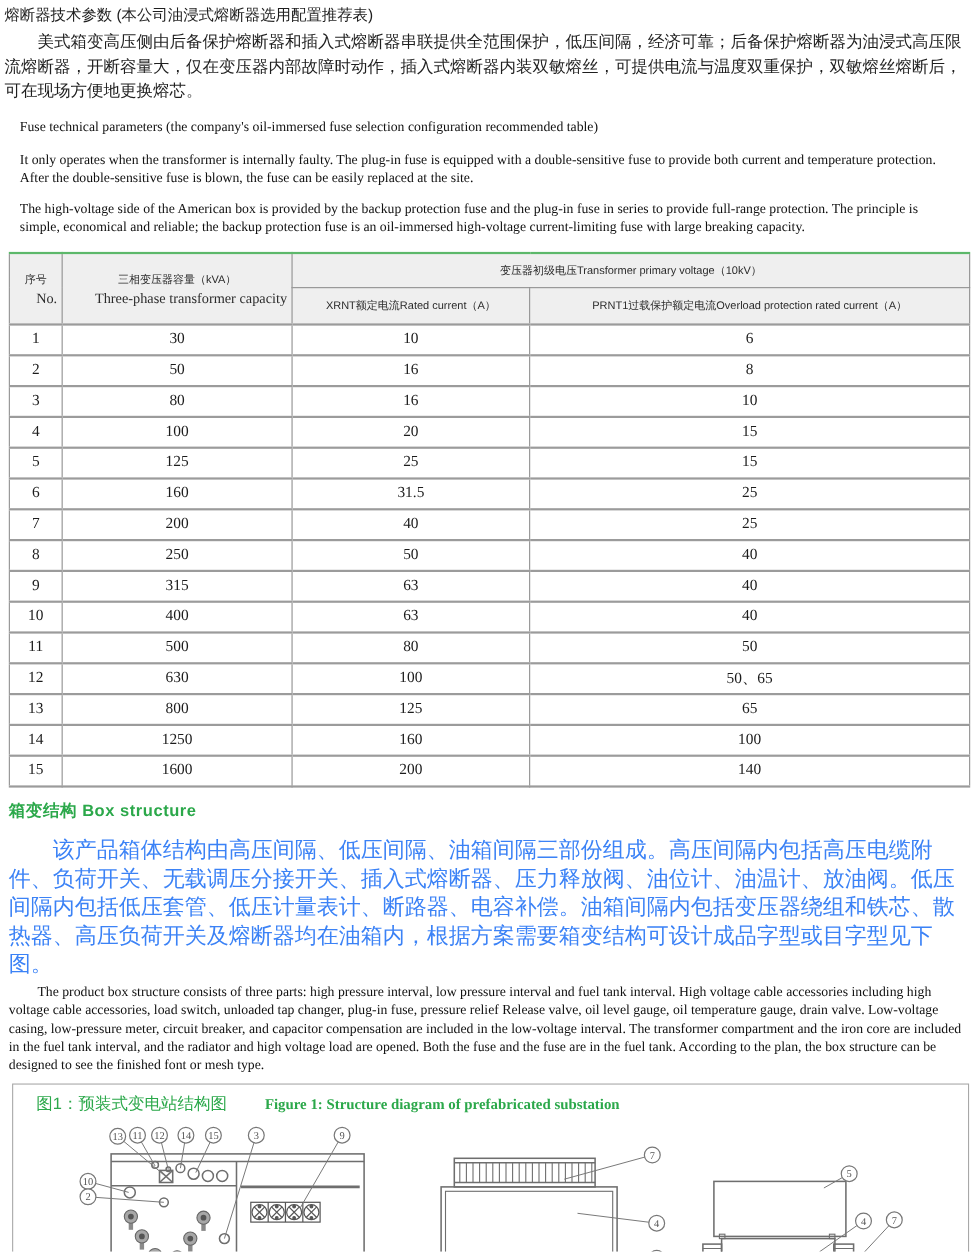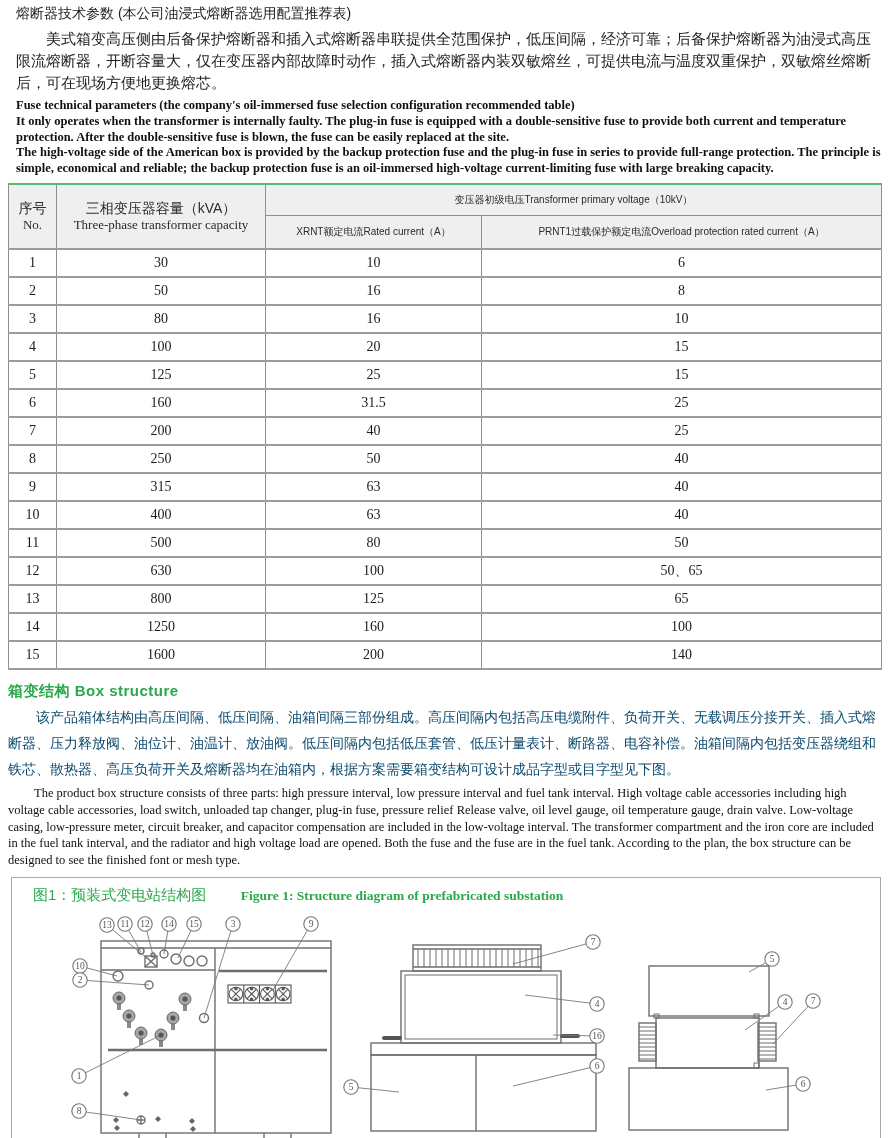--- a/index.html
+++ b/index.html
@@ -6,44 +6,44 @@
     --accent-green:#2ba84a;
     --table-top-green:#5cb86a;
     --header-bg:#efefef;
     --border-gray:#8f8f8f;
     --diagram-gray:#6e6e6e;
   }
   html,body{margin:0;padding:0;background:#fff;}
   .page{width:890px;height:1138px;overflow:hidden;background:#fff;
         font-family:"Liberation Sans",sans-serif;color:#222;position:relative;}
   
-  .intro{padding:5px 8px 0 16px;}
+  .intro{padding:5px 8px 0 4px;}
   .zh-title{font-size:14px;margin:0 0 5px 0;color:#1e1e1e;}
   .zh-para{font-size:15px;line-height:22px;text-indent:2em;margin:0;color:#1e1e1e;}
   .en-block{margin-top:4px;font-family:"Liberation Serif",serif;font-size:12.5px;line-height:15.8px;color:#101010;}
-  .en-block p{margin:0;font-weight:bold;}
+  .en-block p{margin:14px;}
   
   .fuse-table{border-collapse:collapse;margin:6px 8px 0 8px;width:874px;
               border-top:2px solid var(--table-top-green);
               border-left:1px solid var(--border-gray);border-right:1px solid var(--border-gray);
               border-bottom:2px solid #9b9b9b;}
   .fuse-table th{background:var(--header-bg);font-weight:normal;color:#2b2b2b;
                  border:1px solid var(--border-gray);text-align:center;padding:2px 4px;}
   .fuse-table thead tr:first-child th{height:26px;}
   .fuse-table thead tr:last-child th{height:28px;}
   .fuse-table thead{border-bottom:2px solid #9b9b9b;}
-  .th-zh{font-size:14px;display:block;line-height:17px;}
-  .th-en{font-size:13px;font-family:"Liberation Serif",serif;display:block;line-height:16px;}
+  .th-zh{font-size:10px;display:block;line-height:17px;}
+  .th-en{font-size:13px;font-family:"Liberation Serif",serif;display:block;line-height:16px;text-align:right;}
   .th-mixed{font-size:10px;font-family:Liberation Sans, sans-serif;}
   .fuse-table td{height:24px;text-align:center;font-family:"Liberation Serif",serif;font-size:14px;
                  color:#1c1c1c;border-left:1px solid var(--border-gray);border-right:1px solid var(--border-gray);
                  border-top:2px solid #9b9b9b;}
   
   .section-heading{margin:12px 0 0 8px;font-size:15px;font-weight:bold;color:var(--accent-green);letter-spacing:.5px;}
-  .bs-zh{font-size:14px;line-height:26px;text-indent:2em;margin:3px 8px 0 8px;color:#0c4a6e;}
+  .bs-zh{font-size:20px;line-height:26px;text-indent:2em;margin:13px 8px 0 8px;color:#3b82f6;}
   .bs-en{font-family:"Liberation Serif",serif;font-size:12.5px;line-height:16.8px;text-indent:26px;
          margin:3px 8px 0 8px;color:#101010;}
   
   .figure-box{margin:8px 9px 0 11px;border:1px solid #a8a8a8;height:372px;box-sizing:border-box;
               position:relative;background:#fff;}
   .figure-title{padding:8px 0 0 21px;height:30px;box-sizing:border-box;}
   .ft-zh{color:var(--accent-green);font-weight:normal;font-size:15px;}
   .ft-en{color:var(--accent-green);font-weight:bold;font-family:"Liberation Serif",serif;font-size:13.5px;margin-left:30px;}
   .fig-diagrams{position:relative;height:240px;}
   .diag{position:absolute;top:0;}

